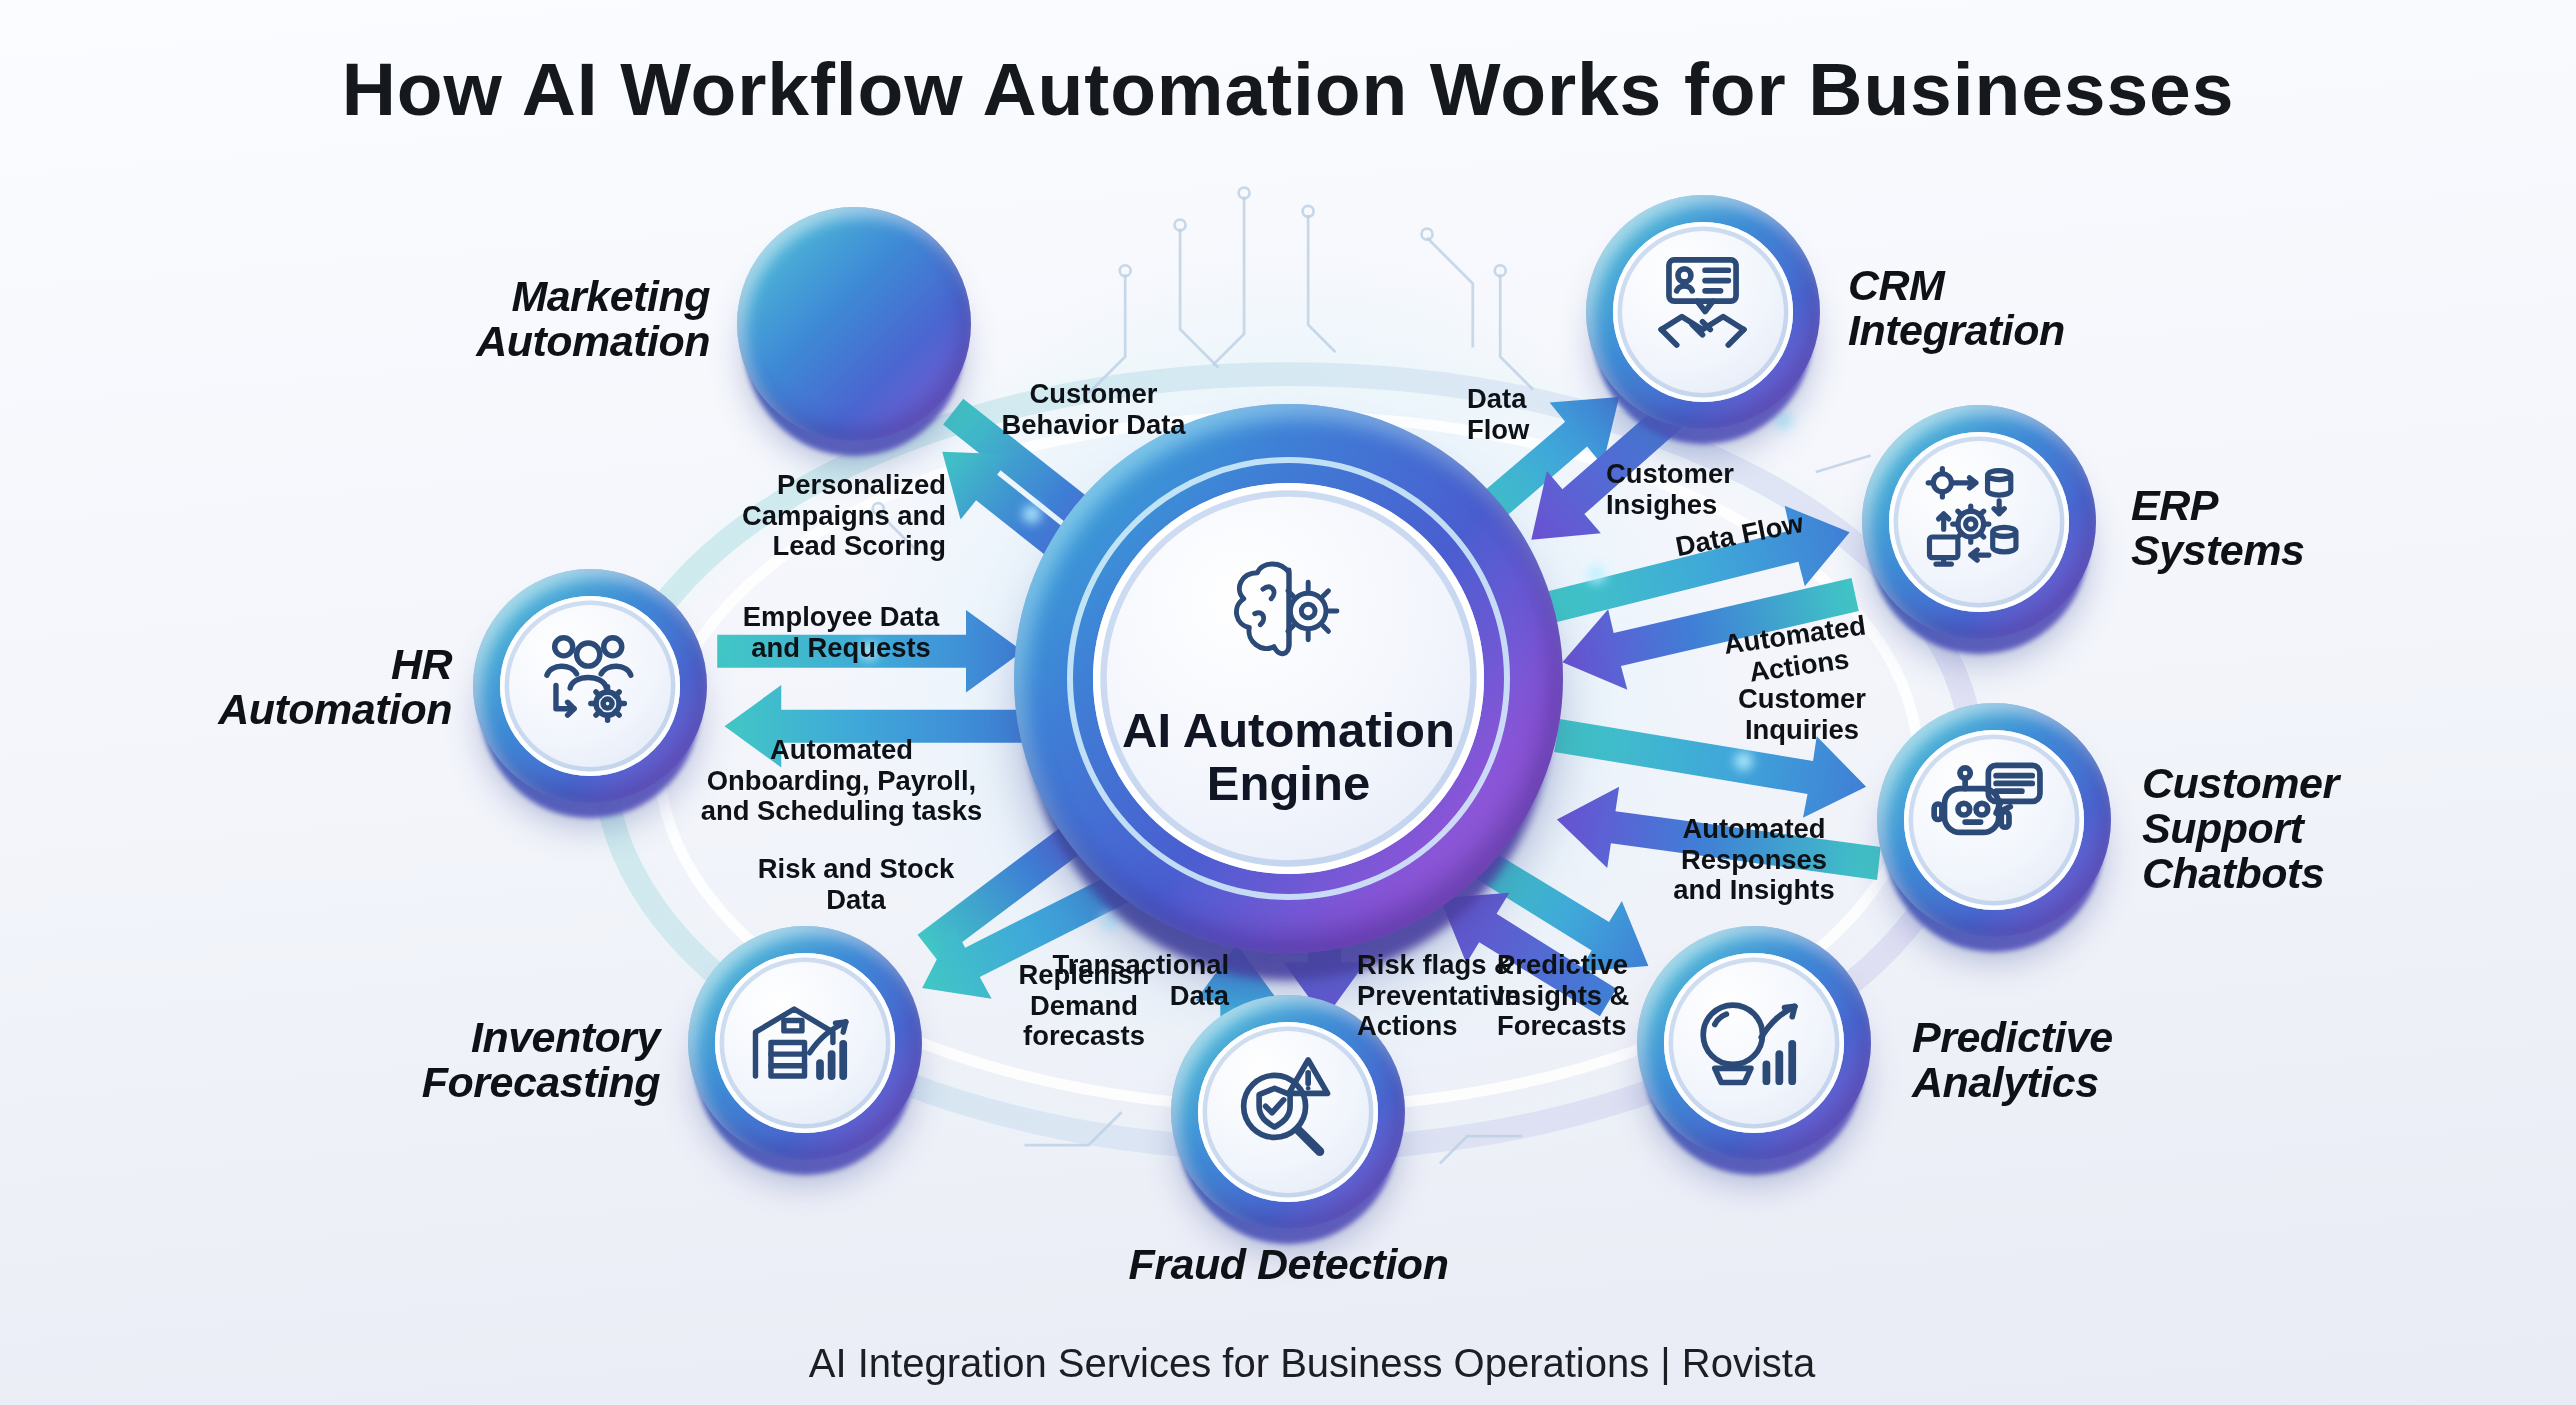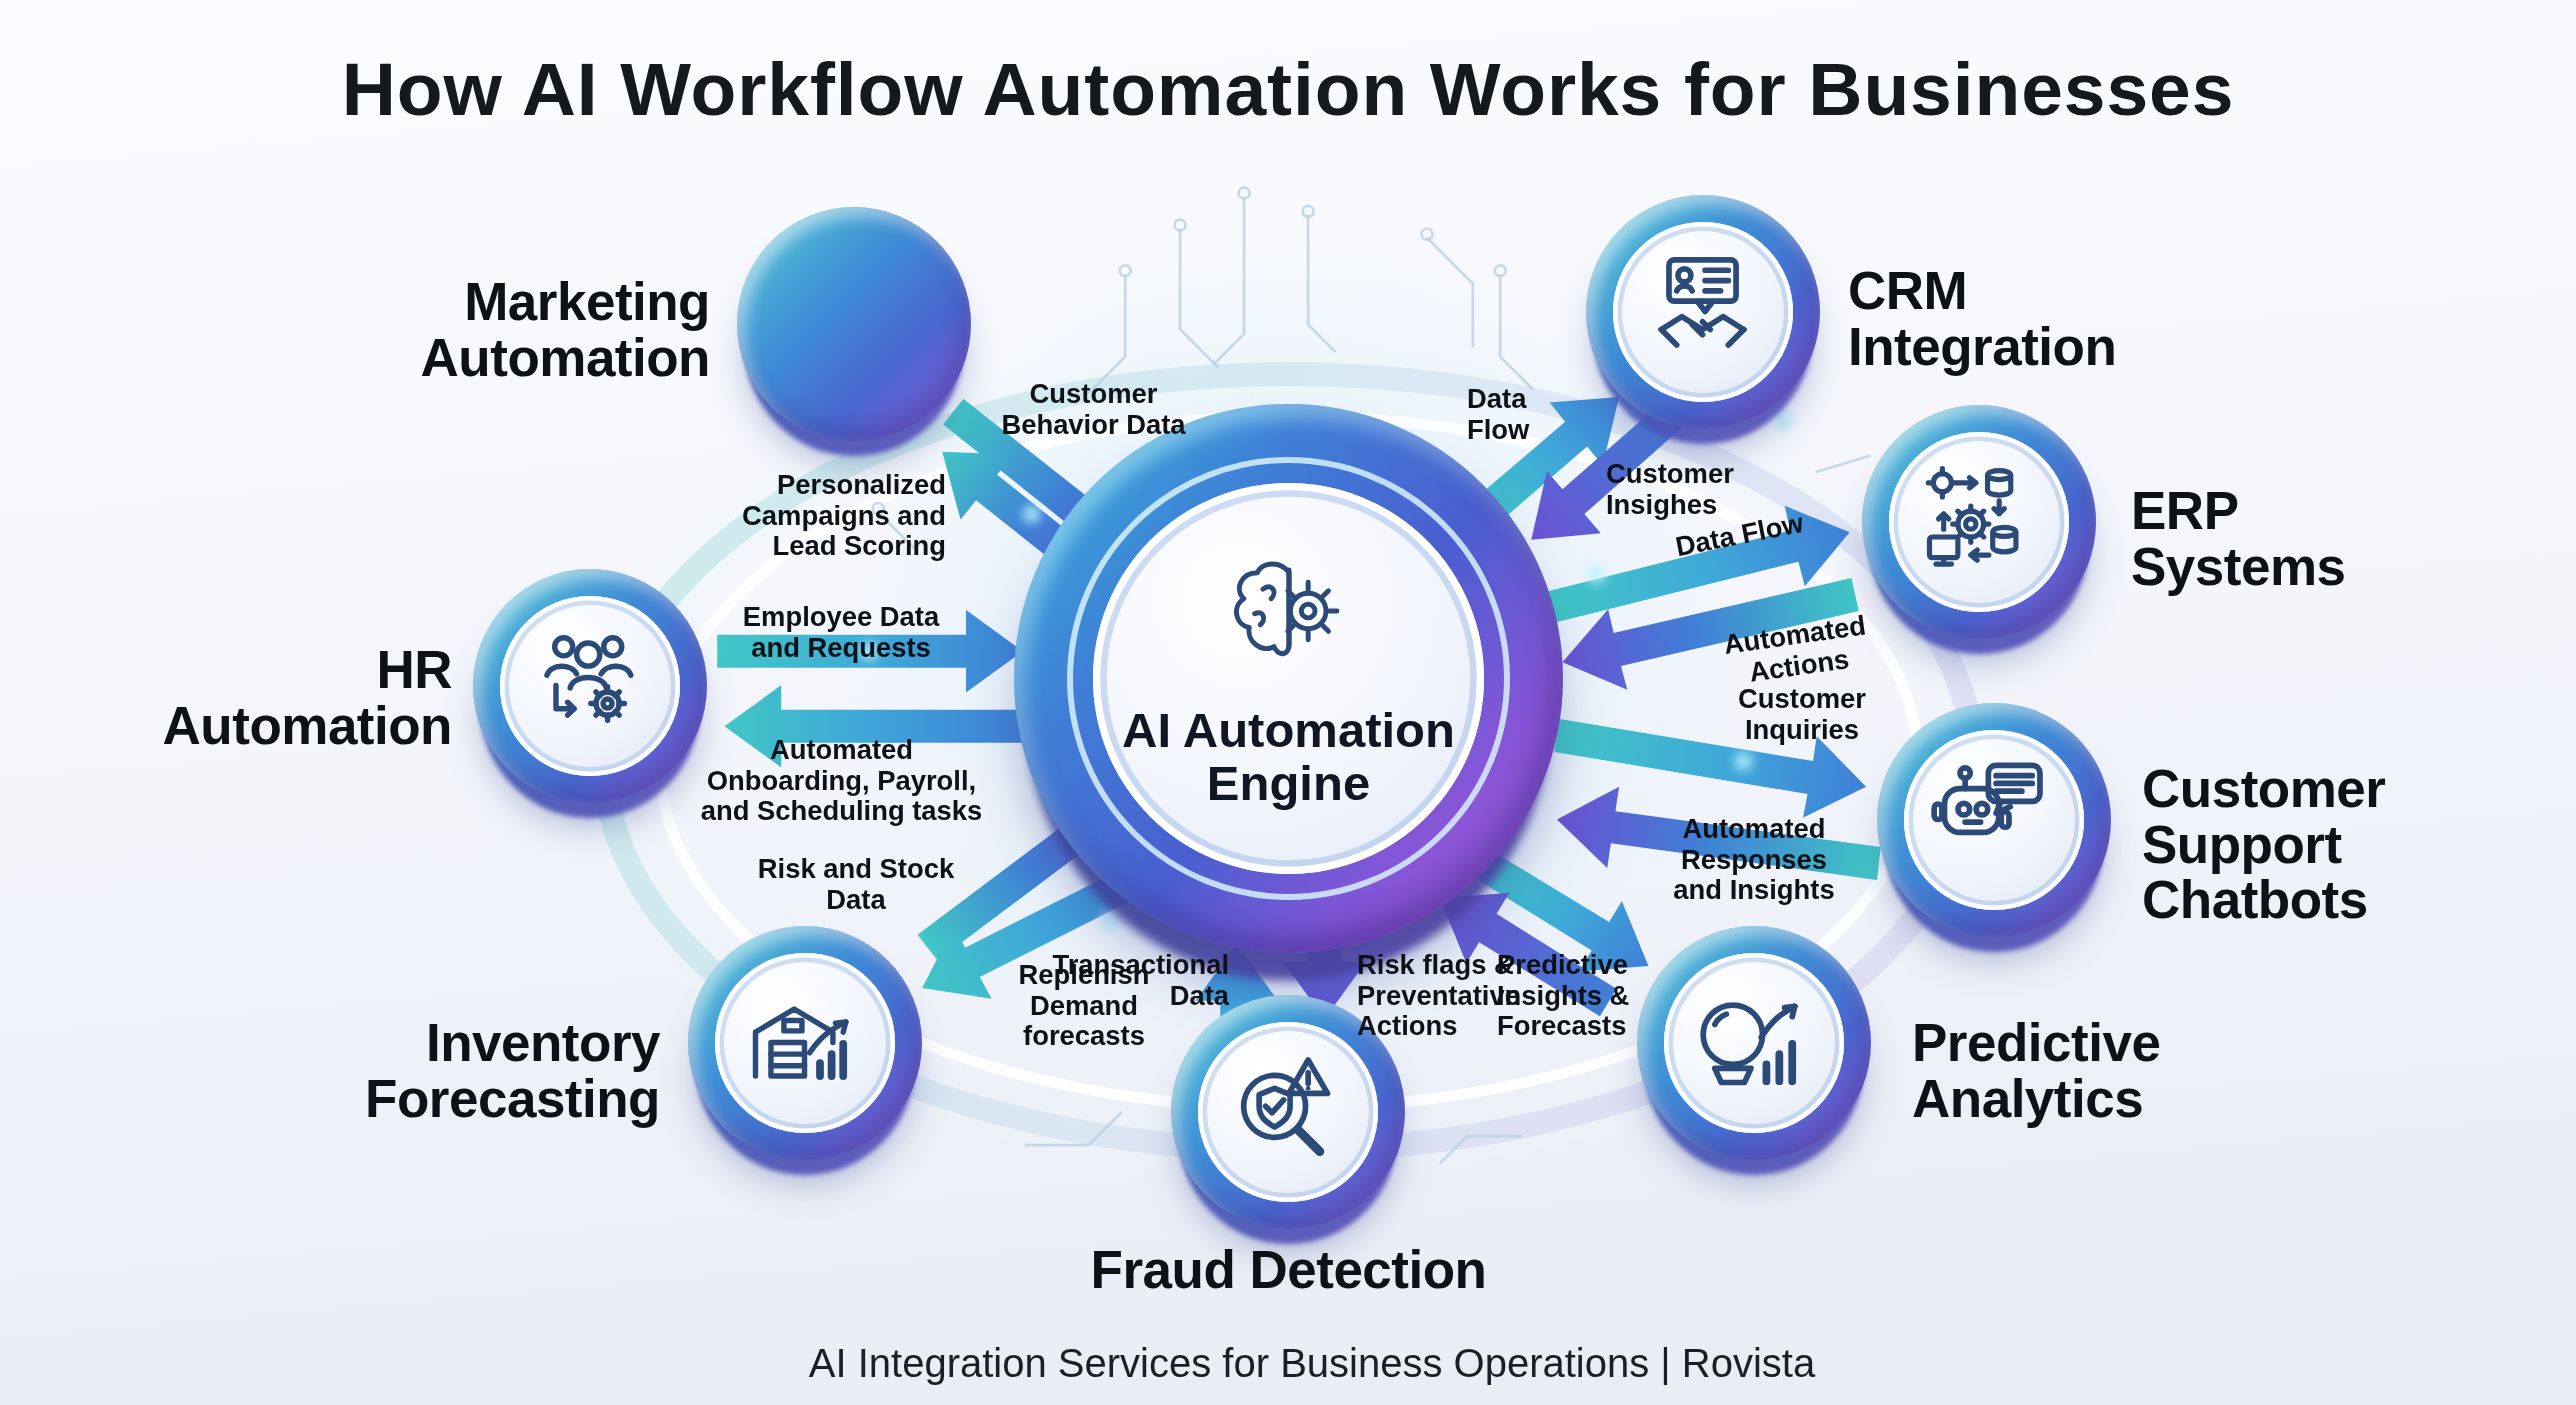--- a/index.html
+++ b/index.html
@@ -12,21 +12,21 @@
   #bg-svg{position:absolute;left:0;top:0;}
   .title{
     position:absolute;left:0;right:0;top:46px;text-align:center;
     font-size:75px;font-weight:bold;color:#15181d;letter-spacing:0.9px;
   }
   .caption{
     position:absolute;left:0;right:0;top:1341px;text-align:center;
     font-size:40px;font-weight:400;color:#1c1e23;padding-left:48px;
   }
   .label{position:absolute;color:#0e1116;font-weight:bold;white-space:pre-line;}
-  .node-label{font-size:53px;line-height:1.05;letter-spacing:-0.5px;}
+  .node-label{font-size:43px;line-height:1.05;letter-spacing:-0.5px;font-style:italic;}
   .flow-label{font-size:27.4px;line-height:1.12;}
   .node{position:absolute;width:234px;height:234px;}
   .node .base{
     position:absolute;left:7.3px;right:7.3px;top:24px;bottom:-14.6px;border-radius:50%;
     background:linear-gradient(135deg,#2f6fae,#4b53c2 60%,#6b4cc6);
     filter:blur(2.7px);opacity:.9;
   }
   .node .ring{
     position:absolute;inset:0;border-radius:50%;
     background:linear-gradient(135deg,#54ced6 0%,#3e8ad6 42%,#4a66d0 68%,#925ad9 100%);

